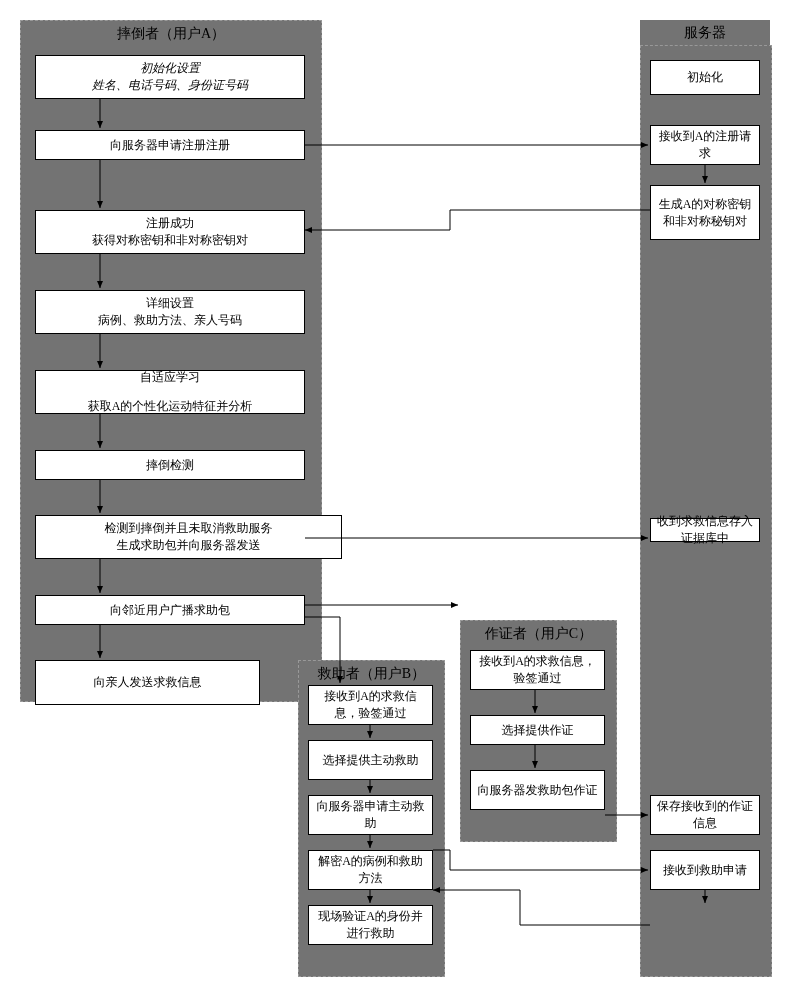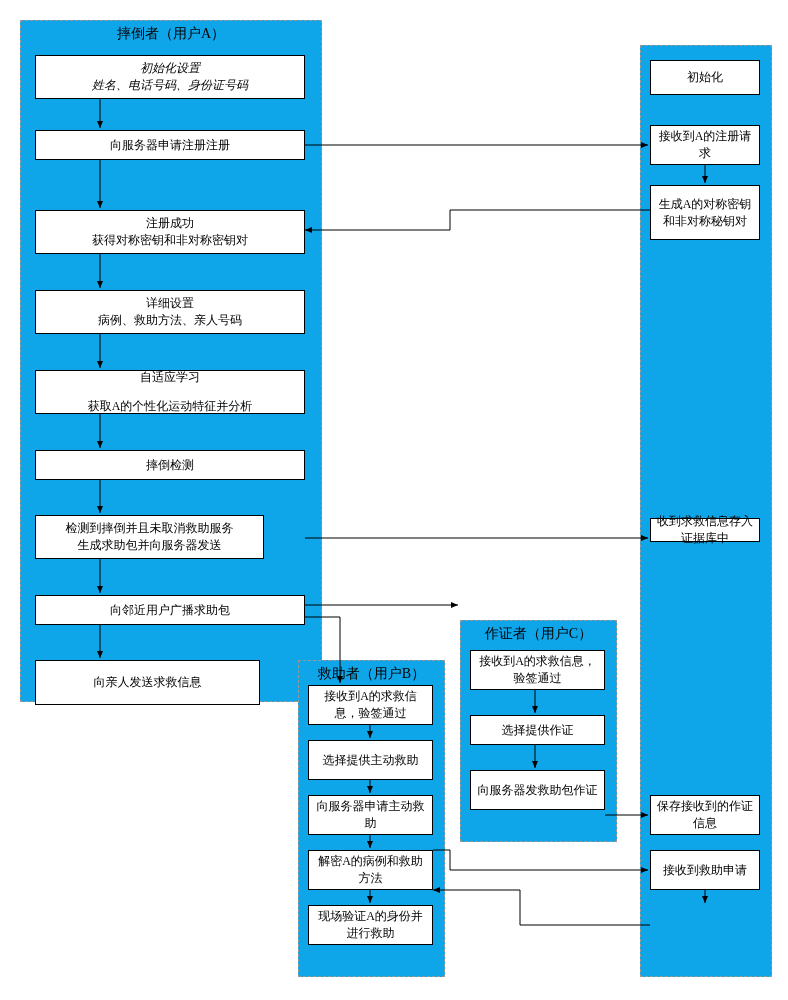--- a/index.html
+++ b/index.html
@@ -12,21 +12,21 @@
     box-sizing: border-box;
   }
   .canvas {
     position: relative;
     width: 760px;
     height: 960px;
   }
   .lane {
     position: absolute;
     border: 1px dashed #999;
-    background: #0ea5e9;
+    background: #737373;
   }
   .lane-title {
     text-align: center;
     font-size: 14px;
     padding: 4px 0;
   }
   .box {
     position: absolute;
     border: 1px solid #000;
     background: #fff;
@@ -49,20 +49,23 @@
 </style>
 </head>
 <body>
 
 <div class="canvas">
 
   <div class="lane" style="left:0; top:0; width:300px; height:680px;">
     <div class="lane-title">摔倒者（用户A）</div>
   </div>
 
+  <div class="lane" style="left:620px; top:0; width:130px; height:30px; border:none;">
+    <div class="lane-title">服务器</div>
+  </div>
   <div class="lane" style="left:620px; top:25px; width:130px; height:930px;"></div>
 
   <div class="lane" style="left:278px; top:640px; width:145px; height:315px;">
     <div class="lane-title">救助者（用户B）</div>
   </div>
 
   <div class="lane" style="left:440px; top:600px; width:155px; height:220px;">
     <div class="lane-title">作证者（用户C）</div>
   </div>
 
@@ -81,21 +84,21 @@
     <span>详细设置</span>
     <span>病例、救助方法、亲人号码</span>
   </div>
   <div class="box" style="left:15px; top:350px; width:270px; height:44px;gap:12px;">
     <span>自适应学习</span>
     <span>获取A的个性化运动特征并分析</span>
   </div>
   <div class="box" style="left:15px; top:430px; width:270px; height:30px;">
     <span>摔倒检测</span>
   </div>
-  <div class="box" style="left:15px; top:495px; width:229px; height:44px;">
+  <div class="box" style="left:15px; top:495px; width:307px; height:44px;">
     <span>检测到摔倒并且未取消救助服务</span>
     <span>生成求助包并向服务器发送</span>
   </div>
   <div class="box" style="left:15px; top:575px; width:270px; height:30px;">
     <span>向邻近用户广播求助包</span>
   </div>
   <div class="box" style="left:15px; top:640px; width:225px; height:45px;text-align:center;">
     <span>向亲人发送求救信息</span>
   </div>
 

